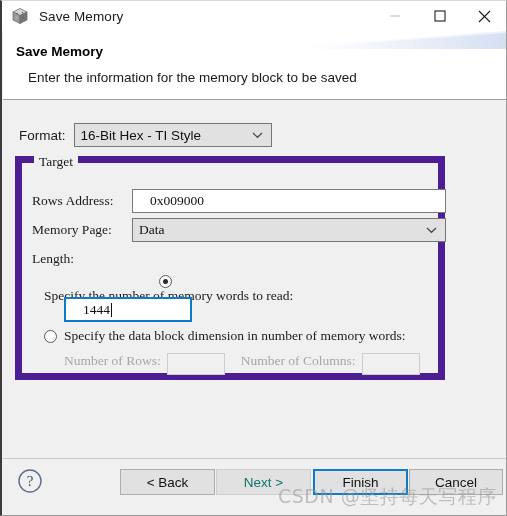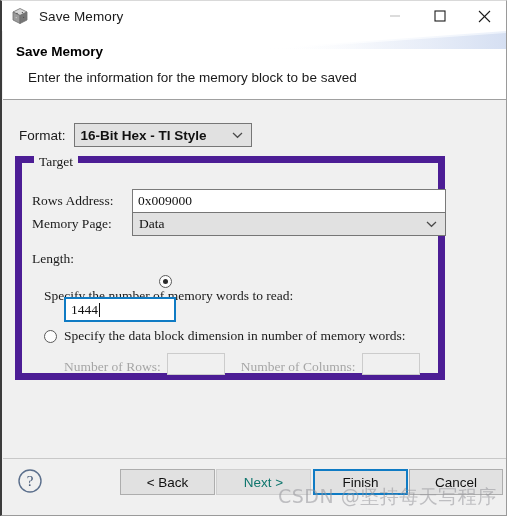--- a/index.html
+++ b/index.html
@@ -146,21 +146,21 @@
     white-space: nowrap;
   }
   .combo .chev {
     position: absolute;
     right: 8px;
     top: 0;
     bottom: 0;
     display: flex;
     align-items: center;
   }
-  #format-combo { width: 178px; font-weight: bold; }
+  #format-combo { width: 198px; }
 
   
   #target-group {
     position: absolute;
     left: 12px;
     top: 56px;
     width: 430px;
     height: 224px;
     border: 7px solid #4c1d95;
     box-sizing: border-box;
@@ -183,35 +183,35 @@
   }
   .textfield {
     box-sizing: border-box;
     background: #ffffff;
     border: 1px solid #7a7a7a;
     height: 24px;
     display: flex;
     align-items: center;
     font-size: 13.5px;
     color: #111;
-    padding-left: 5px;
+    padding-left: 17px;
   }
   .textfield.focused {
     border: 2px solid #0f7bc4;
   }
   .textfield.disabled {
     background: #f0f0f0;
     border: 1px solid #cccccc;
   }
 
   #start-row { left: 10px; top: 26px; }
   #start-label { width: 100px; }
   #start-field { width: 314px; }
 
-  #page-row { left: 10px; top: 49px; }
+  #page-row { left: 10px; top: 55px; }
   #page-label { width: 100px; }
   #page-combo { width: 314px; }
 
   #length-label {
     position: absolute;
     left: 10px;
     top: 88px;
   }
 
   .radio-row {
@@ -237,38 +237,38 @@
     width: 5px; height: 5px;
     border-radius: 50%;
     background: #2b2b2b;
   }
 
   #radio1 { left: 22px; top: 112px; flex-direction: column; }
   #words-field {
     position: absolute;
     left: 42px;
     top: 134px;
-    width: 112px;
+    width: 128px;
     height: 25px;
   }
   #words-caret {
     display: inline-block;
     width: 1px;
     height: 14px;
     background: #111;
     margin-left: 1px;
   }
   #radio2 { left: 22px; top: 165px; }
 
   #dim-row {
     position: absolute;
     left: 42px;
     top: 190px;
     display: flex;
-    align-items: flex-end;
+    align-items: flex-start;
   }
   #rows-label { margin-right: 6px; }
   #rows-field { width: 58px; height: 22px; }
   #cols-label { margin-left: 16px; margin-right: 6px; }
   #cols-field { width: 58px; height: 22px; }
 
   
   #footer-sep {
     position: absolute;
     left: 1px;

